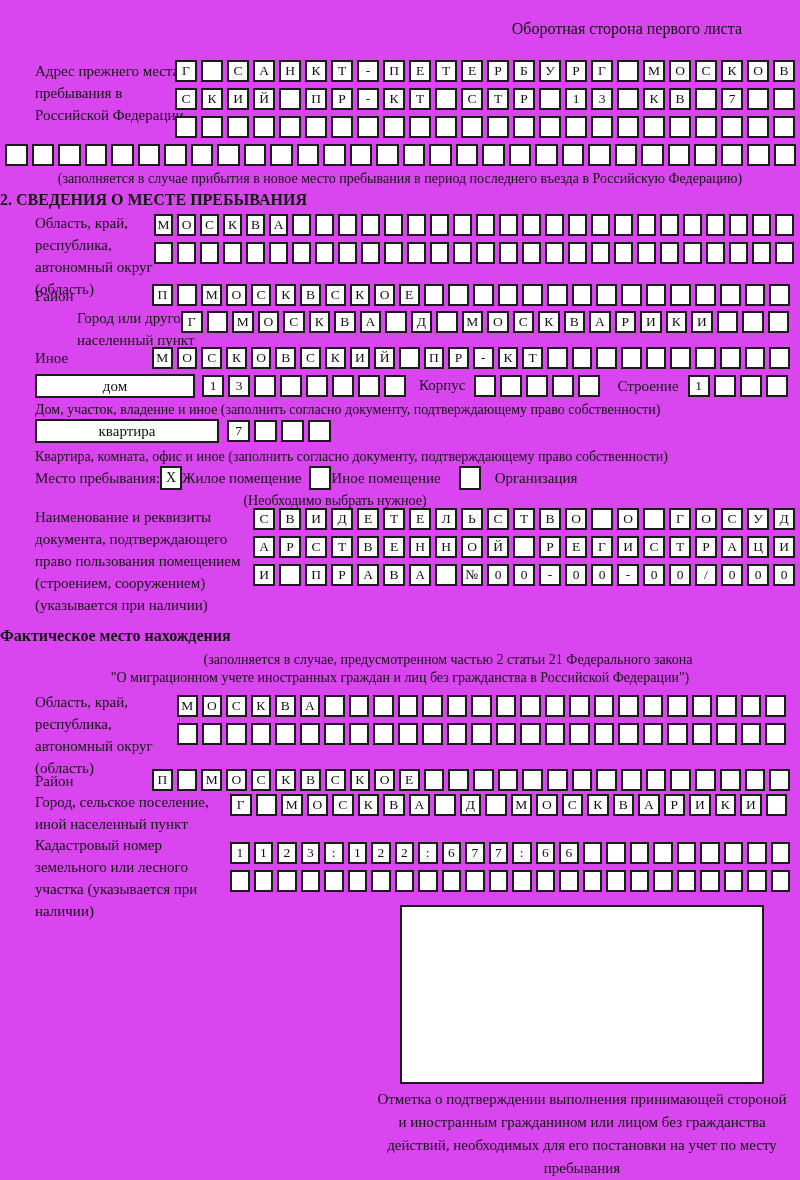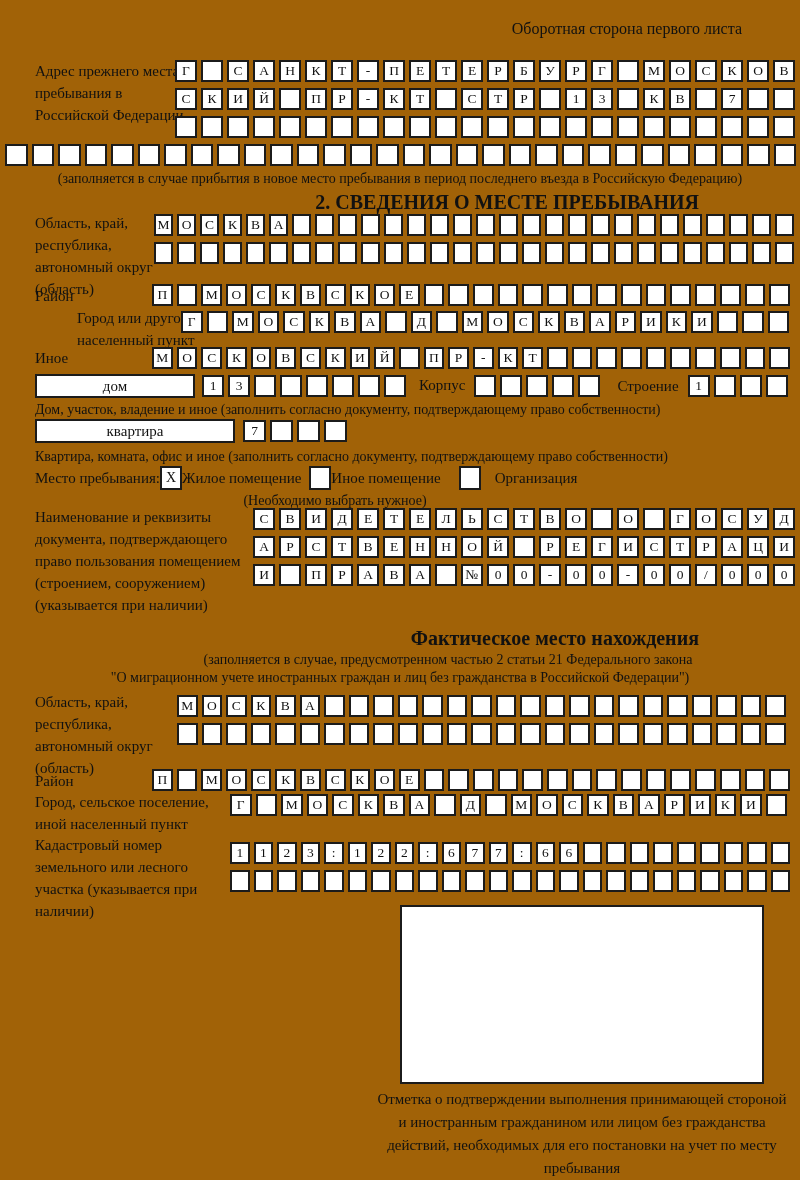--- a/index.html
+++ b/index.html
@@ -1,25 +1,25 @@
 <!DOCTYPE html>
 <html><head>
 <meta charset="utf-8">
 <style>
   html,body{margin:0;padding:0;background:#fff;}
   .page{
-    position:relative;width:800px;height:1180px;background:#a16207;
+    position:relative;width:800px;height:1180px;background:#d946ef;
     font-family:"Liberation Serif","DejaVu Serif",serif;color:#111;
     overflow:hidden;
   }
   .abs{position:absolute;}
   .lbl{position:absolute;font-size:15px;line-height:22px;}
   .caption{position:absolute;font-size:14px;line-height:18px;}
   .center{text-align:center;}
-  .title{position:absolute;left:0;width:699px;text-align:right;font-weight:bold;font-size:20px;}
+  .title{position:absolute;left:0;width:699px;text-align:left;font-weight:bold;font-size:16px;}
   .cellrow{position:absolute;display:flex;gap:4px;}
   .cellrow-inline{display:flex;gap:4px;}
   .cell{
     flex:0 0 auto;width:var(--w,22px);height:22px;border:2px solid #1b1b1b;
     box-sizing:border-box;display:flex;align-items:center;justify-content:center;
     font-size:13.5px;background:#fff;
   }
   .bigbox{
     border:2px solid #1b1b1b;box-sizing:border-box;height:24px;
     display:flex;align-items:center;justify-content:center;font-size:15px;background:#fff;
@@ -328,21 +328,21 @@
     <div class="cellrow-inline" style="--w:22px;">
         <span class="cell">1</span>
         <span class="cell"></span>
         <span class="cell"></span>
         <span class="cell"></span>
       </div>
   </div>
   <div class="caption" style="left:35px;top:401px;width:760px;">Дом, участок, владение и иное (заполнить согласно документу, подтверждающему право собственности)</div>
 
   <div class="flexrow" style="left:35px;top:419px;gap:8px;">
-    <div class="bigbox" style="width:200px;">квартира</div>
+    <div class="bigbox" style="width:184px;">квартира</div>
     <div class="cellrow-inline" style="--w:23px;">
         <span class="cell">7</span>
         <span class="cell"></span>
         <span class="cell"></span>
         <span class="cell"></span>
       </div>
   </div>
   <div class="caption" style="left:35px;top:448px;width:760px;">Квартира, комната, офис и иное (заполнить согласно документу, подтверждающему право собственности)</div>
 
   <div class="flexrow" style="left:35px;top:466px;">

